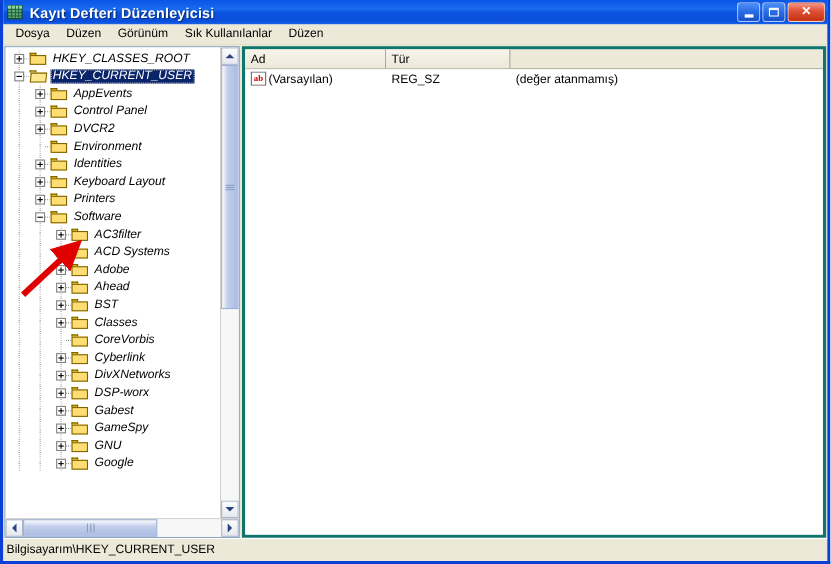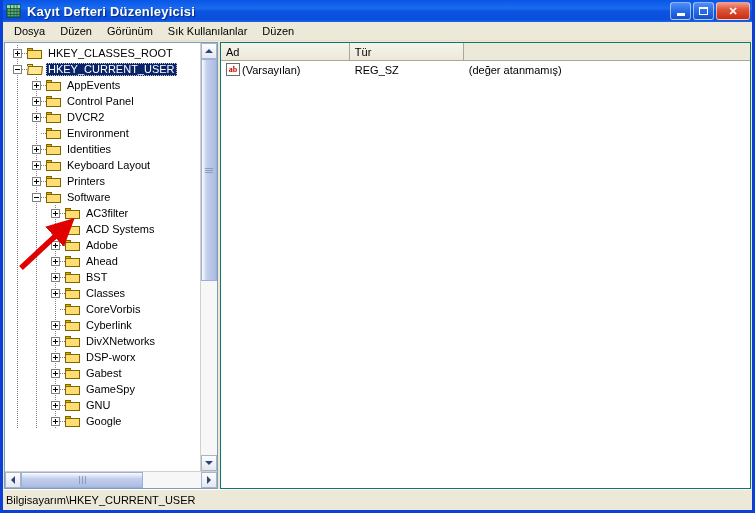--- a/index.html
+++ b/index.html
@@ -225,20 +225,21 @@
     transform: skewX(-6deg);
     transform-origin: bottom left;
   }
   .folder.open .tab { background: #f0d060; }
 
   .tlabel {
     font-size: 11px;
     color: #000;
     padding: 0 2px;
     line-height: 13px;
+    font-style: italic;
   }
   .trow.selected .tlabel {
     background: #0a246a;
     color: #ffffff;
     outline: 1px dotted #c8c8c8;
     outline-offset: -1px;
   }
 
   
   .vscroll {
@@ -319,21 +320,21 @@
   .grip-v { height: 8px; display: flex; }
   .grip-v i {
     display: block; width: 1px; margin: 0 1px;
     background: #8c9cc0;
   }
 
   
   #rightpane {
     flex: 1 1 auto;
     margin-left: 2px;
-    border: 1px solid #0f766e;
+    border: 3px solid #0f766e;
     background: #ffffff;
     box-sizing: border-box;
     display: flex;
     flex-direction: column;
     min-width: 0;
   }
   #colheader {
     height: 17px;
     flex: 0 0 17px;
     display: flex;

